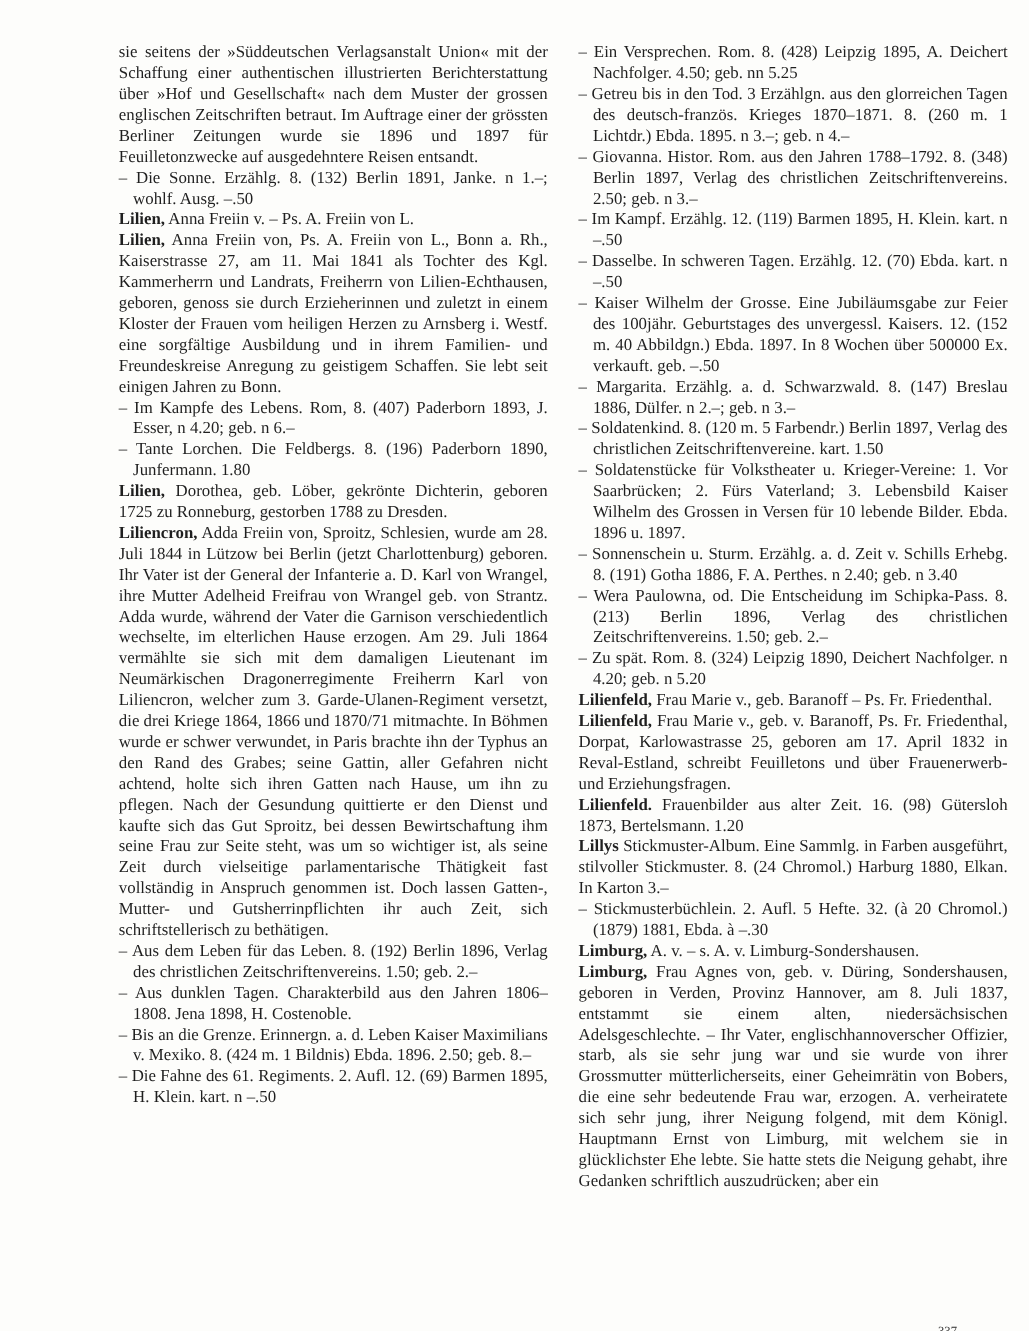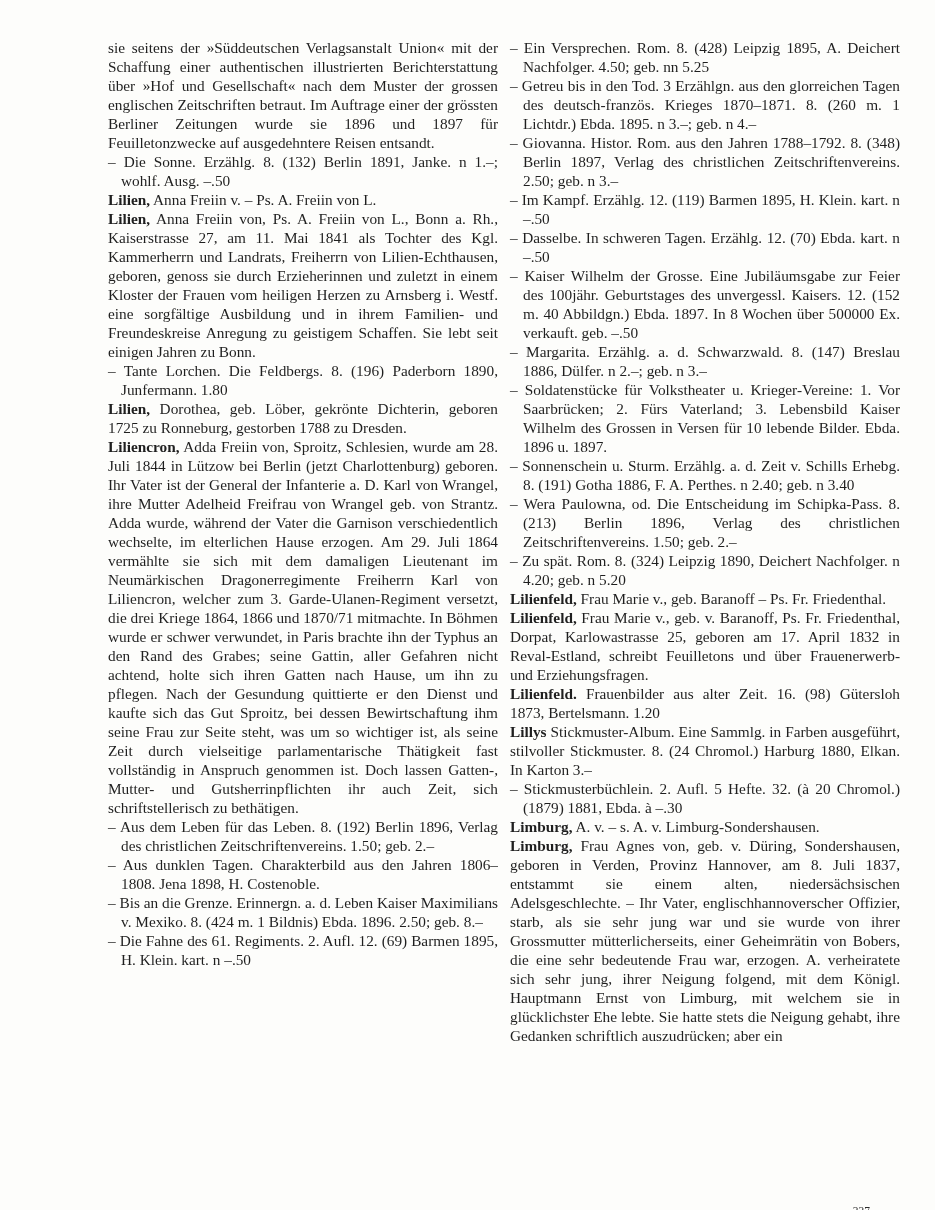--- a/index.html
+++ b/index.html
@@ -14,21 +14,21 @@
     background: #fdfdfb;
     overflow: hidden;
     color: #1f1f1f;
     font-family: "Liberation Serif", "DejaVu Serif", serif;
   }
   .cols {
     position: absolute;
     left: 108px;
     top: 38px;
     display: flex;
-    gap: 12px;
+    gap: 28px;
   }
   .col {
     width: 390px;
     font-size: 15.3px;
     line-height: 19px;
     text-align: justify;
     hyphens: auto;
     -webkit-hyphens: auto;
   }
   p.block {
@@ -57,36 +57,38 @@
 </head>
 <body>
 
 <div class="page">
   <div class="cols">
     <div class="col" id="col-left">
         <p class="block cont"><span>sie seitens der »Süddeutschen Verlagsanstalt Union« mit der Schaffung einer authentischen illustrierten Berichterstattung über »Hof und Gesellschaft« nach dem Muster der grossen englischen Zeitschriften betraut. Im Auftrage einer der grössten Berliner Zeitungen wurde sie 1896 und 1897 für Feuilletonzwecke auf ausgedehntere Reisen entsandt.</span></p>
         <p class="block item"><span>– Die Sonne. Erzählg. 8. (132) Berlin 1891, Janke. n 1.–; wohlf. Ausg. –.50</span></p>
         <p class="block entry"><span class="lead">Lilien,</span><span> Anna Freiin v. – Ps. A. Freiin von L.</span></p>
         <p class="block entry"><span class="lead">Lilien,</span><span> Anna Freiin von, Ps. A. Freiin von L., Bonn a. Rh., Kaiserstrasse 27, am 11. Mai 1841 als Tochter des Kgl. Kammerherrn und Landrats, Freiherrn von Lilien-Echthausen, geboren, genoss sie durch Erzieherinnen und zuletzt in einem Kloster der Frauen vom heiligen Herzen zu Arnsberg i. Westf. eine sorgfältige Ausbildung und in ihrem Familien- und Freundeskreise Anregung zu geistigem Schaffen. Sie lebt seit einigen Jahren zu Bonn.</span></p>
+        <p class="block item"><span>– Im Kampfe des Lebens. Rom, 8. (407) Paderborn 1893, J. Esser, n 4.20; geb. n 6.–</span></p>
         <p class="block item"><span>– Tante Lorchen. Die Feldbergs. 8. (196) Paderborn 1890, Junfermann. 1.80</span></p>
         <p class="block entry"><span class="lead">Lilien,</span><span> Dorothea, geb. Löber, gekrönte Dichterin, geboren 1725 zu Ronneburg, gestorben 1788 zu Dresden.</span></p>
         <p class="block entry"><span class="lead">Liliencron,</span><span> Adda Freiin von, Sproitz, Schlesien, wurde am 28. Juli 1844 in Lützow bei Berlin (jetzt Charlottenburg) geboren. Ihr Vater ist der General der Infanterie a. D. Karl von Wrangel, ihre Mutter Adelheid Freifrau von Wrangel geb. von Strantz. Adda wurde, während der Vater die Garnison verschiedentlich wechselte, im elterlichen Hause erzogen. Am 29. Juli 1864 vermählte sie sich mit dem damaligen Lieutenant im Neumärkischen Dragonerregimente Freiherrn Karl von Liliencron, welcher zum 3. Garde-Ulanen-Regiment versetzt, die drei Kriege 1864, 1866 und 1870/71 mitmachte. In Böhmen wurde er schwer verwundet, in Paris brachte ihn der Typhus an den Rand des Grabes; seine Gattin, aller Gefahren nicht achtend, holte sich ihren Gatten nach Hause, um ihn zu pflegen. Nach der Gesundung quittierte er den Dienst und kaufte sich das Gut Sproitz, bei dessen Bewirtschaftung ihm seine Frau zur Seite steht, was um so wichtiger ist, als seine Zeit durch vielseitige parlamentarische Thätigkeit fast vollständig in Anspruch genommen ist. Doch lassen Gatten-, Mutter- und Gutsherrinpflichten ihr auch Zeit, sich schriftstellerisch zu bethätigen.</span></p>
         <p class="block item"><span>– Aus dem Leben für das Leben. 8. (192) Berlin 1896, Verlag des christlichen Zeitschriftenvereins. 1.50; geb. 2.–</span></p>
         <p class="block item"><span>– Aus dunklen Tagen. Charakterbild aus den Jahren 1806–1808. Jena 1898, H. Costenoble.</span></p>
         <p class="block item"><span>– Bis an die Grenze. Erinnergn. a. d. Leben Kaiser Maximilians v. Mexiko. 8. (424 m. 1 Bildnis) Ebda. 1896. 2.50; geb. 8.–</span></p>
         <p class="block item"><span>– Die Fahne des 61. Regiments. 2. Aufl. 12. (69) Barmen 1895, H. Klein. kart. n –.50</span></p>
       </div>
     <div class="col" id="col-right">
         <p class="block item"><span>– Ein Versprechen. Rom. 8. (428) Leipzig 1895, A. Deichert Nachfolger. 4.50; geb. nn 5.25</span></p>
         <p class="block item"><span>– Getreu bis in den Tod. 3 Erzählgn. aus den glorreichen Tagen des deutsch-französ. Krieges 1870–1871. 8. (260 m. 1 Lichtdr.) Ebda. 1895. n 3.–; geb. n 4.–</span></p>
         <p class="block item"><span>– Giovanna. Histor. Rom. aus den Jahren 1788–1792. 8. (348) Berlin 1897, Verlag des christlichen Zeitschriftenvereins. 2.50; geb. n 3.–</span></p>
         <p class="block item"><span>– Im Kampf. Erzählg. 12. (119) Barmen 1895, H. Klein. kart. n –.50</span></p>
         <p class="block item"><span>– Dasselbe. In schweren Tagen. Erzählg. 12. (70) Ebda. kart. n –.50</span></p>
         <p class="block item"><span>– Kaiser Wilhelm der Grosse. Eine Jubiläumsgabe zur Feier des 100jähr. Geburtstages des unvergessl. Kaisers. 12. (152 m. 40 Abbildgn.) Ebda. 1897. In 8 Wochen über 500000 Ex. verkauft. geb. –.50</span></p>
         <p class="block item"><span>– Margarita. Erzählg. a. d. Schwarzwald. 8. (147) Breslau 1886, Dülfer. n 2.–; geb. n 3.–</span></p>
+        <p class="block item"><span>– Soldatenkind. 8. (120 m. 5 Farbendr.) Berlin 1897, Verlag des christlichen Zeitschriftenvereine. kart. 1.50</span></p>
         <p class="block item"><span>– Soldatenstücke für Volkstheater u. Krieger-Vereine: 1. Vor Saarbrücken; 2. Fürs Vaterland; 3. Lebensbild Kaiser Wilhelm des Grossen in Versen für 10 lebende Bilder. Ebda. 1896 u. 1897.</span></p>
         <p class="block item"><span>– Sonnenschein u. Sturm. Erzählg. a. d. Zeit v. Schills Erhebg. 8. (191) Gotha 1886, F. A. Perthes. n 2.40; geb. n 3.40</span></p>
         <p class="block item"><span>– Wera Paulowna, od. Die Entscheidung im Schipka-Pass. 8. (213) Berlin 1896, Verlag des christlichen Zeitschriftenvereins. 1.50; geb. 2.–</span></p>
         <p class="block item"><span>– Zu spät. Rom. 8. (324) Leipzig 1890, Deichert Nachfolger. n 4.20; geb. n 5.20</span></p>
         <p class="block entry"><span class="lead">Lilienfeld,</span><span> Frau Marie v., geb. Baranoff – Ps. Fr. Friedenthal.</span></p>
         <p class="block entry"><span class="lead">Lilienfeld,</span><span> Frau Marie v., geb. v. Baranoff, Ps. Fr. Friedenthal, Dorpat, Karlowastrasse 25, geboren am 17. April 1832 in Reval-Estland, schreibt Feuilletons und über Frauenerwerb- und Erziehungsfragen.</span></p>
         <p class="block entry"><span class="lead">Lilienfeld.</span><span> Frauenbilder aus alter Zeit. 16. (98) Gütersloh 1873, Bertelsmann. 1.20</span></p>
         <p class="block entry"><span class="lead">Lillys</span><span> Stickmuster-Album. Eine Sammlg. in Farben ausgeführt, stilvoller Stickmuster. 8. (24 Chromol.) Harburg 1880, Elkan. In Karton 3.–</span></p>
         <p class="block item"><span>– Stickmusterbüchlein. 2. Aufl. 5 Hefte. 32. (à 20 Chromol.) (1879) 1881, Ebda. à –.30</span></p>
         <p class="block entry"><span class="lead">Limburg,</span><span> A. v. – s. A. v. Limburg-Sondershausen.</span></p>

